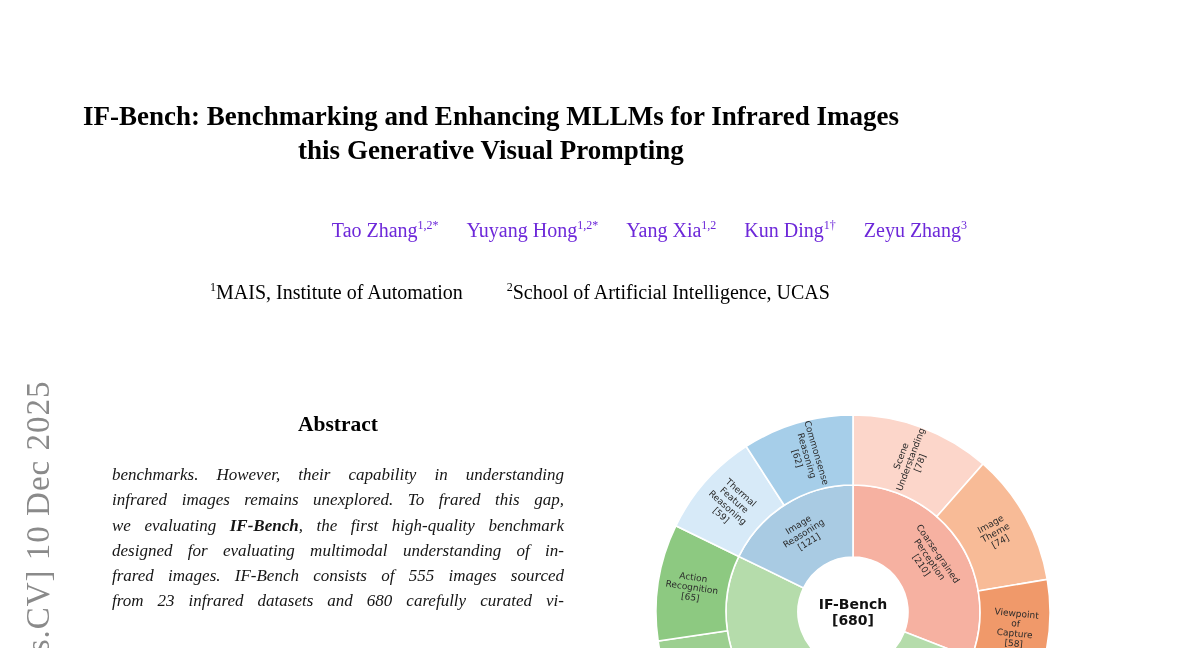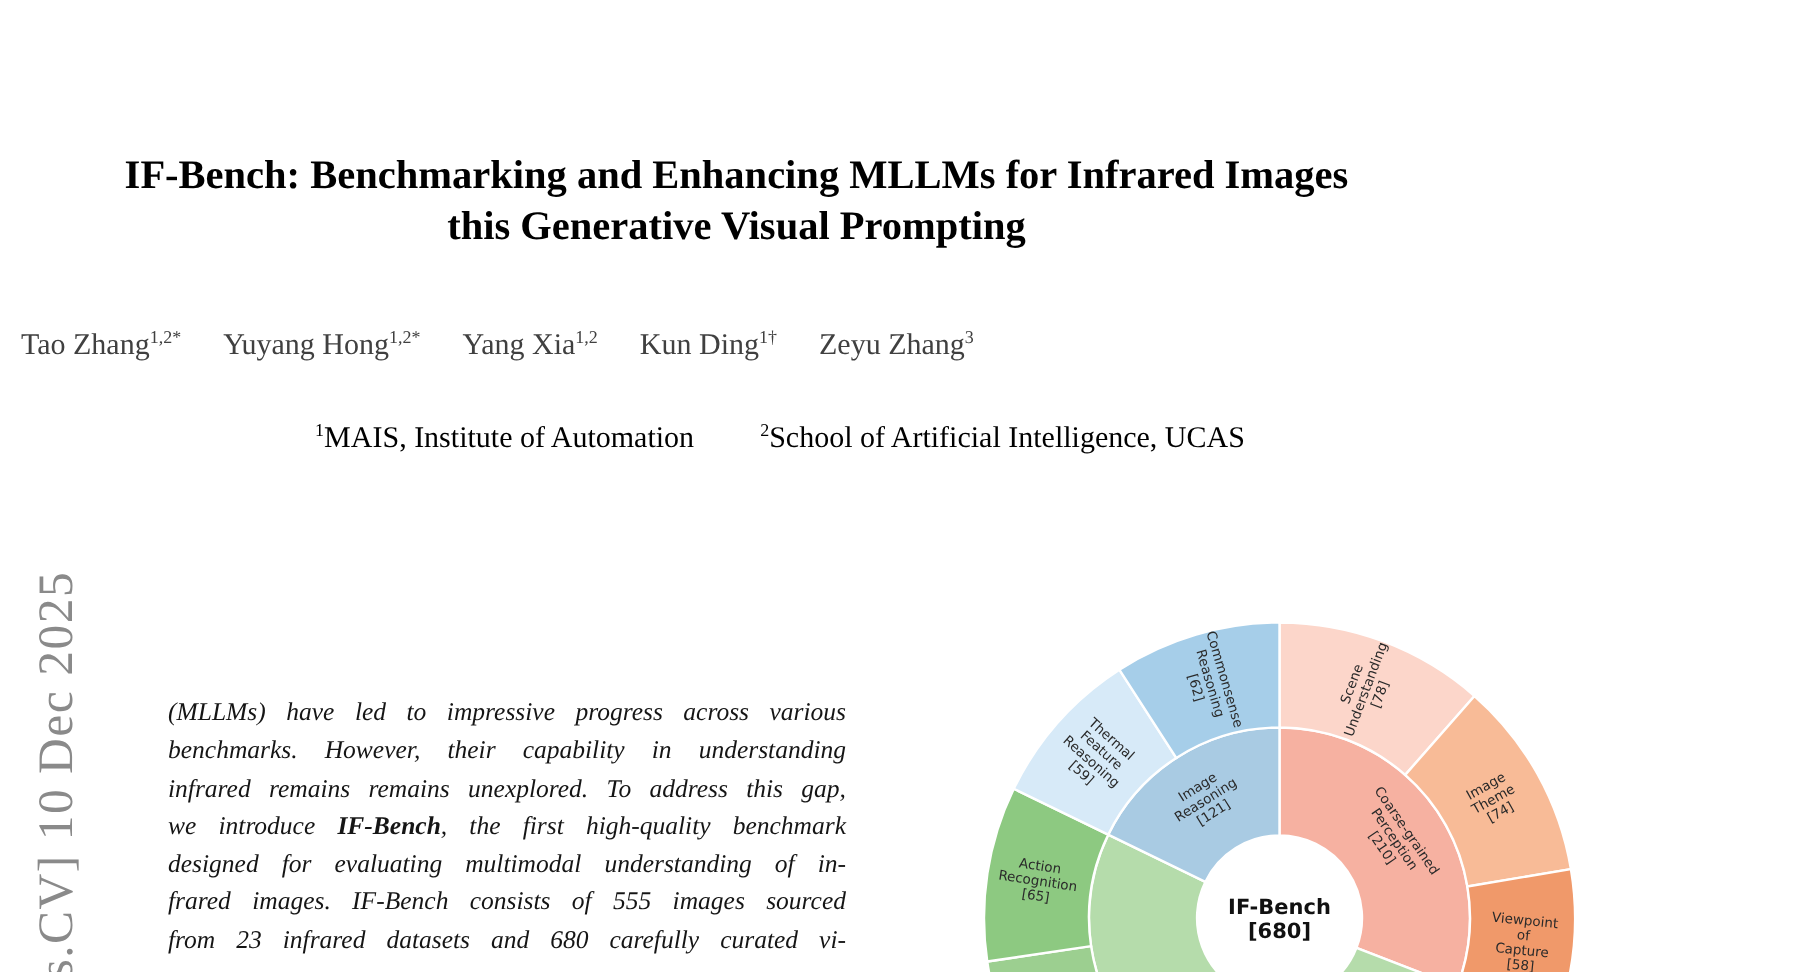--- a/index.html
+++ b/index.html
@@ -3,22 +3,22 @@
 <meta charset="utf-8">
 <style>
   html,body{margin:0;padding:0;background:#fff;}
   .page{position:relative;width:1200px;height:648px;overflow:hidden;background:#ffffff;
         font-family:"Liberation Serif",serif;color:#111;}
   .arxiv-banner{position:absolute;left:20px;top:668px;transform:rotate(-90deg);
         transform-origin:0 0;font-size:33px;letter-spacing:1px;color:#8a8a8a;
         white-space:nowrap;font-family:"Liberation Serif",serif;}
   .title{position:absolute;top:99px;left:0;width:982px;text-align:center;
         font-weight:bold;font-size:27px;line-height:34px;color:#000;}
-  .authors{position:absolute;top:214px;left:0;width:981px;text-align:left;
-        font-size:20px;line-height:33px;color:#404040;}
+  .authors{position:absolute;top:214px;left:0;width:981px;text-align:right;
+        font-size:20px;line-height:33px;color:#6d28d9;}
   .authors .author{margin:0 14px;white-space:nowrap;}
   sup{font-size:60%;line-height:0;}
   .affils{position:absolute;top:279px;left:0;width:1040px;text-align:center;
         font-size:20px;line-height:27px;color:#000;}
   .affils .affil{margin:0 22px;white-space:nowrap;}
   .abstract-heading{position:absolute;top:412px;left:112px;width:452px;
         text-align:center;font-size:21.5px;font-weight:bold;color:#000;}
   .abstract-text{position:absolute;top:462px;left:112px;width:452px;
         font-size:17px;font-style:italic;line-height:25.3px;color:#151515;}
   .abs-line{text-align:justify;text-align-last:justify;}
@@ -41,26 +41,26 @@
   </div>
 
   <div class="authors">
     <div><span class="author">Tao Zhang<sup>1,2*</sup></span><span class="author">Yuyang Hong<sup>1,2*</sup></span><span class="author">Yang Xia<sup>1,2</sup></span><span class="author">Kun Ding<sup>1†</sup></span><span class="author">Zeyu Zhang<sup>3</sup></span></div>
   </div>
 
   <div class="affils">
     <div><span class="affil"><sup>1</sup>MAIS, Institute of Automation</span><span class="affil"><sup>2</sup>School of Artificial Intelligence, UCAS</span></div>
   </div>
 
+  <div class="abstract-heading">Abstract</div>
 
   <div class="abstract-text">
-      <div class="abs-line"><span>(MLLMs) have led to impressive progress across various</span></div>
       <div class="abs-line"><span>benchmarks. However, their capability in understanding</span></div>
-      <div class="abs-line"><span>infrared remains remains unexplored. To address this gap,</span></div>
-      <div class="abs-line"><span>we introduce </span><span class="bold">IF-Bench</span><span>, the first high-quality benchmark</span></div>
+      <div class="abs-line"><span>infrared images remains unexplored. To frared this gap,</span></div>
+      <div class="abs-line"><span>we evaluating </span><span class="bold">IF-Bench</span><span>, the first high-quality benchmark</span></div>
       <div class="abs-line"><span>designed for evaluating multimodal understanding of in-</span></div>
       <div class="abs-line"><span>frared images. IF-Bench consists of 555 images sourced</span></div>
       <div class="abs-line"><span>from 23 infrared datasets and 680 carefully curated vi-</span></div>
     </div>
 
   <div class="figure">
     <svg id="sunburst" width="400" height="420" viewBox="0 0 400 420">
         <path d="M 200.00 85.00 A 127 127 0 0 1 318.42 257.88 L 251.29 231.87 A 55 55 0 0 0 200.00 157.00 Z" fill="#f6b1a1" stroke="#ffffff" stroke-width="1.6"></path>
         <text transform="translate(276.7 159.4) rotate(55.6)" text-anchor="middle" font-size="9" fill="#2a2a2a"><tspan x="0" dy="-7">Coarse-grained</tspan><tspan x="0" dy="10">Perception</tspan><tspan x="0" dy="10">[210]</tspan></text>
         <path d="M 318.42 257.88 A 127 127 0 1 1 85.80 156.44 L 150.54 187.94 A 55 55 0 1 0 251.29 231.87 Z" fill="#b5dcab" stroke="#ffffff" stroke-width="1.6"></path>

